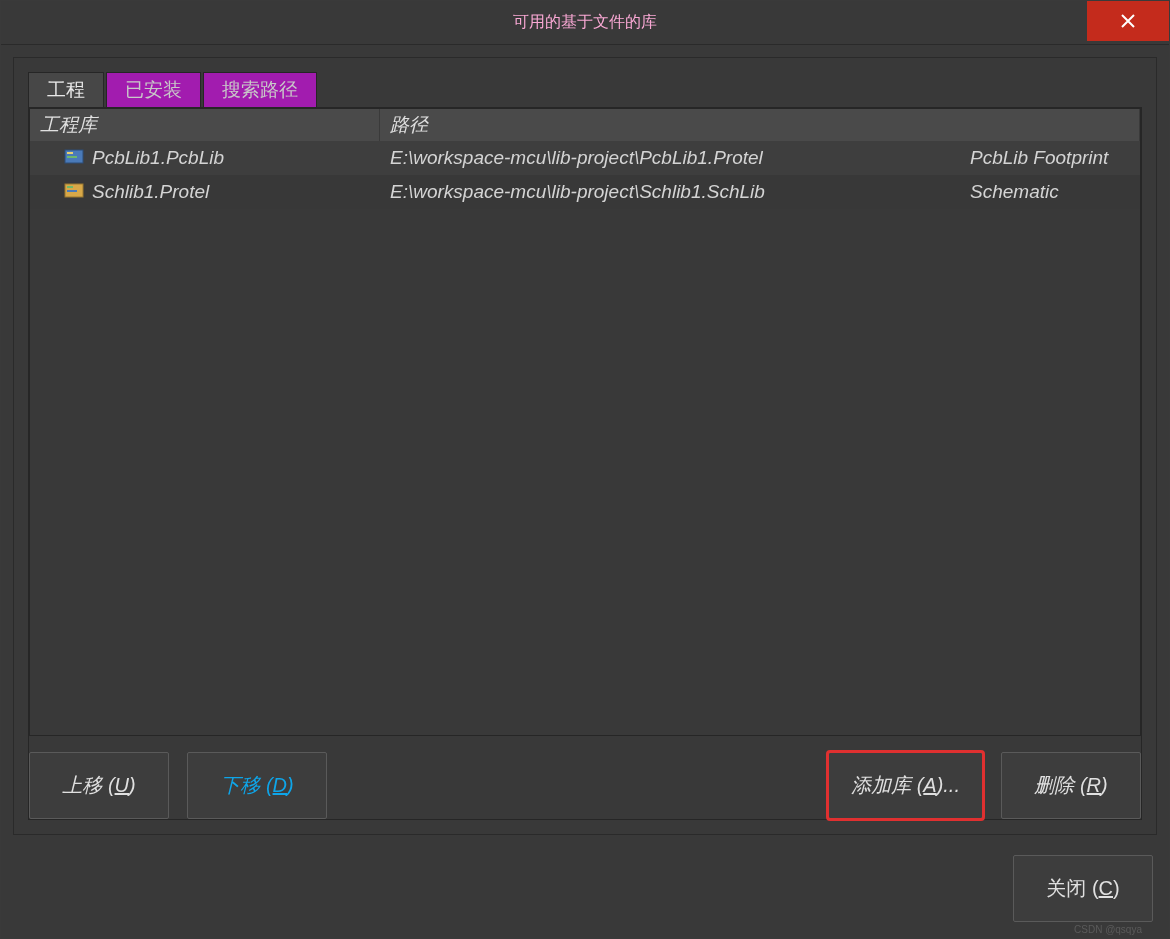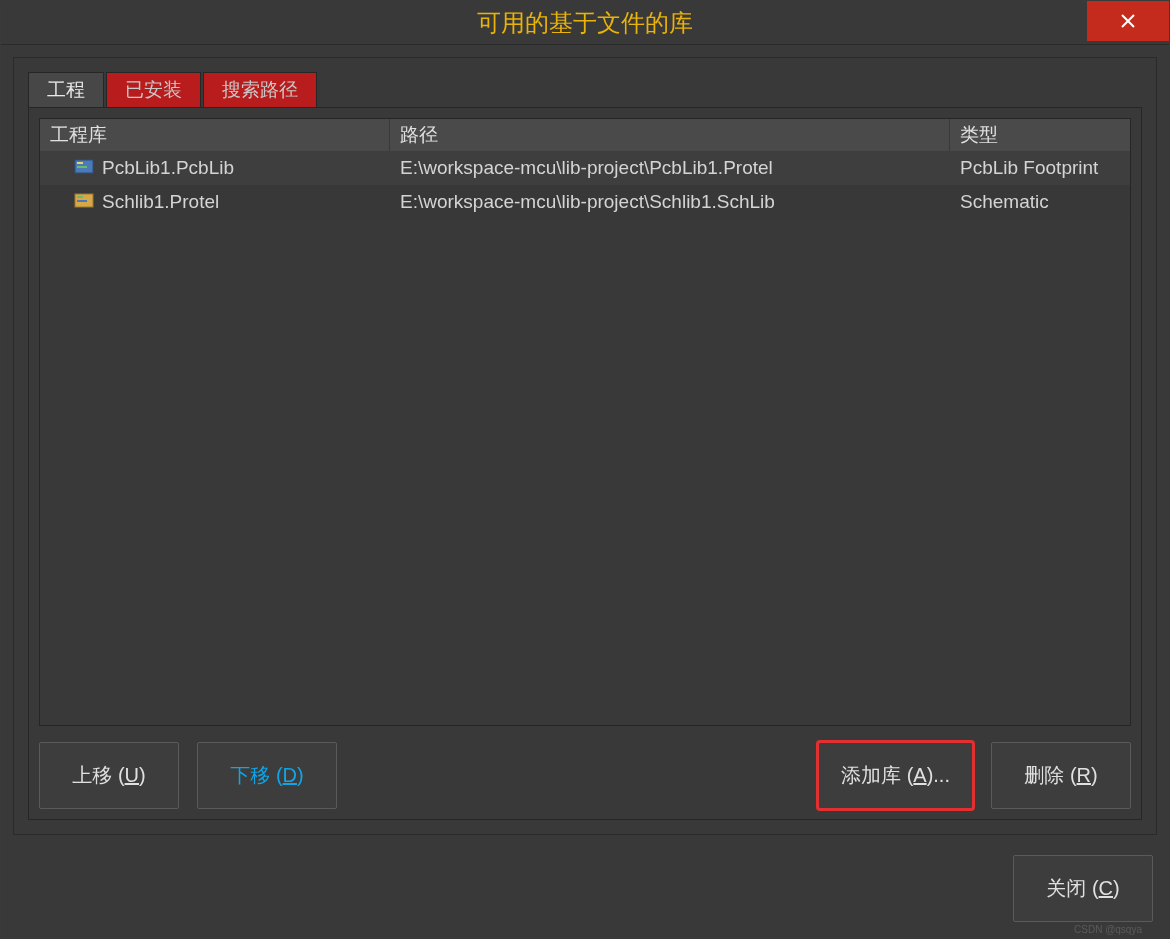--- a/index.html
+++ b/index.html
@@ -28,22 +28,22 @@
     .titlebar {
       height: 44px;
       background: #393939;
       display: flex;
       align-items: center;
       justify-content: center;
       position: relative;
       border-bottom: 1px solid #2a2a2a;
     }
     .titlebar-title {
-      color: #eab308;
-      font-size: 24px;
+      color: #f9a8d4;
+      font-size: 16px;
     }
     .close-btn {
       position: absolute;
       right: 0;
       top: 0;
       width: 82px;
       height: 40px;
       background: #c42b1c;
       display: flex;
       align-items: center;
@@ -62,42 +62,43 @@
       flex-direction: column;
       padding: 14px;
     }
     .tabs {
       display: flex;
       height: 36px;
       gap: 0;
     }
     .tab {
       padding: 5px 18px;
-      background: #b91c1c;
+      background: #a21caf;
       color: #c8c8c8;
       border: 1px solid #262626;
       cursor: pointer;
       font-size: 19px;
       display: flex;
       align-items: center;
       margin-right: 2px;
     }
     .tab.active {
       background: #474747;
       color: #e8e8e8;
       text-align: right;
     }
     .content-box {
       flex: 1;
       border: 1px solid #262626;
       background: #393939;
       margin-top: -1px;
-      padding: 10px;
-      display: flex;
-      flex-direction: column;
+      padding: 0;
+      display: flex;
+      flex-direction: column;
+      font-style: italic;
     }
     .table {
       flex: 1;
       border: 1px solid #262626;
       display: flex;
       flex-direction: column;
       overflow: hidden;
     }
     .table-header {
       display: flex;
@@ -211,21 +212,20 @@
       <div class="tab active">工程</div>
       <div class="tab">已安装</div>
       <div class="tab">搜索路径</div>
     </div>
 
     <div class="content-box">
       <div class="table">
         <div class="table-header">
           <div class="th col-lib">工程库</div>
           <div class="th col-path">路径</div>
-          <div class="th col-type">类型</div>
         </div>
         <div class="table-body">
           <div class="row">
             <div class="td td-lib">
               <span class="file-icon">
                 <svg width="22" height="18" viewBox="0 0 22 18">
                     <rect x="1" y="3" width="18" height="13" fill="#4a7ab8" stroke="#2d4d77"></rect>
                     <rect x="3" y="5" width="6" height="2" fill="#e8d070"></rect>
                     <rect x="3" y="9" width="10" height="2" fill="#6db86d"></rect>
                   </svg>

